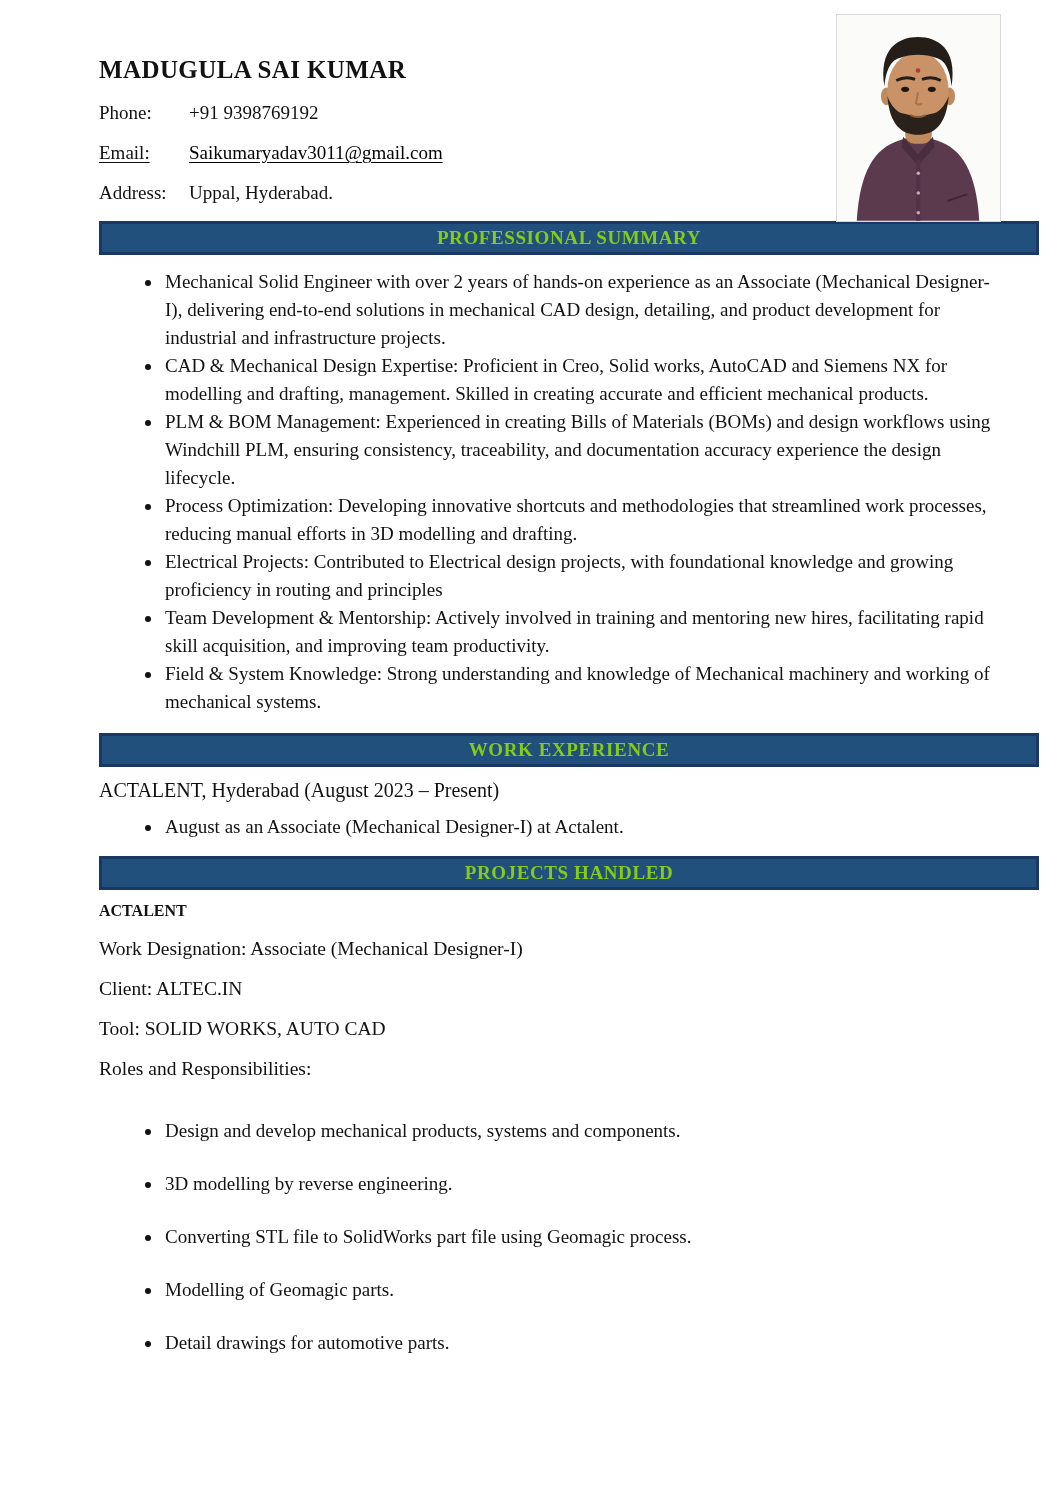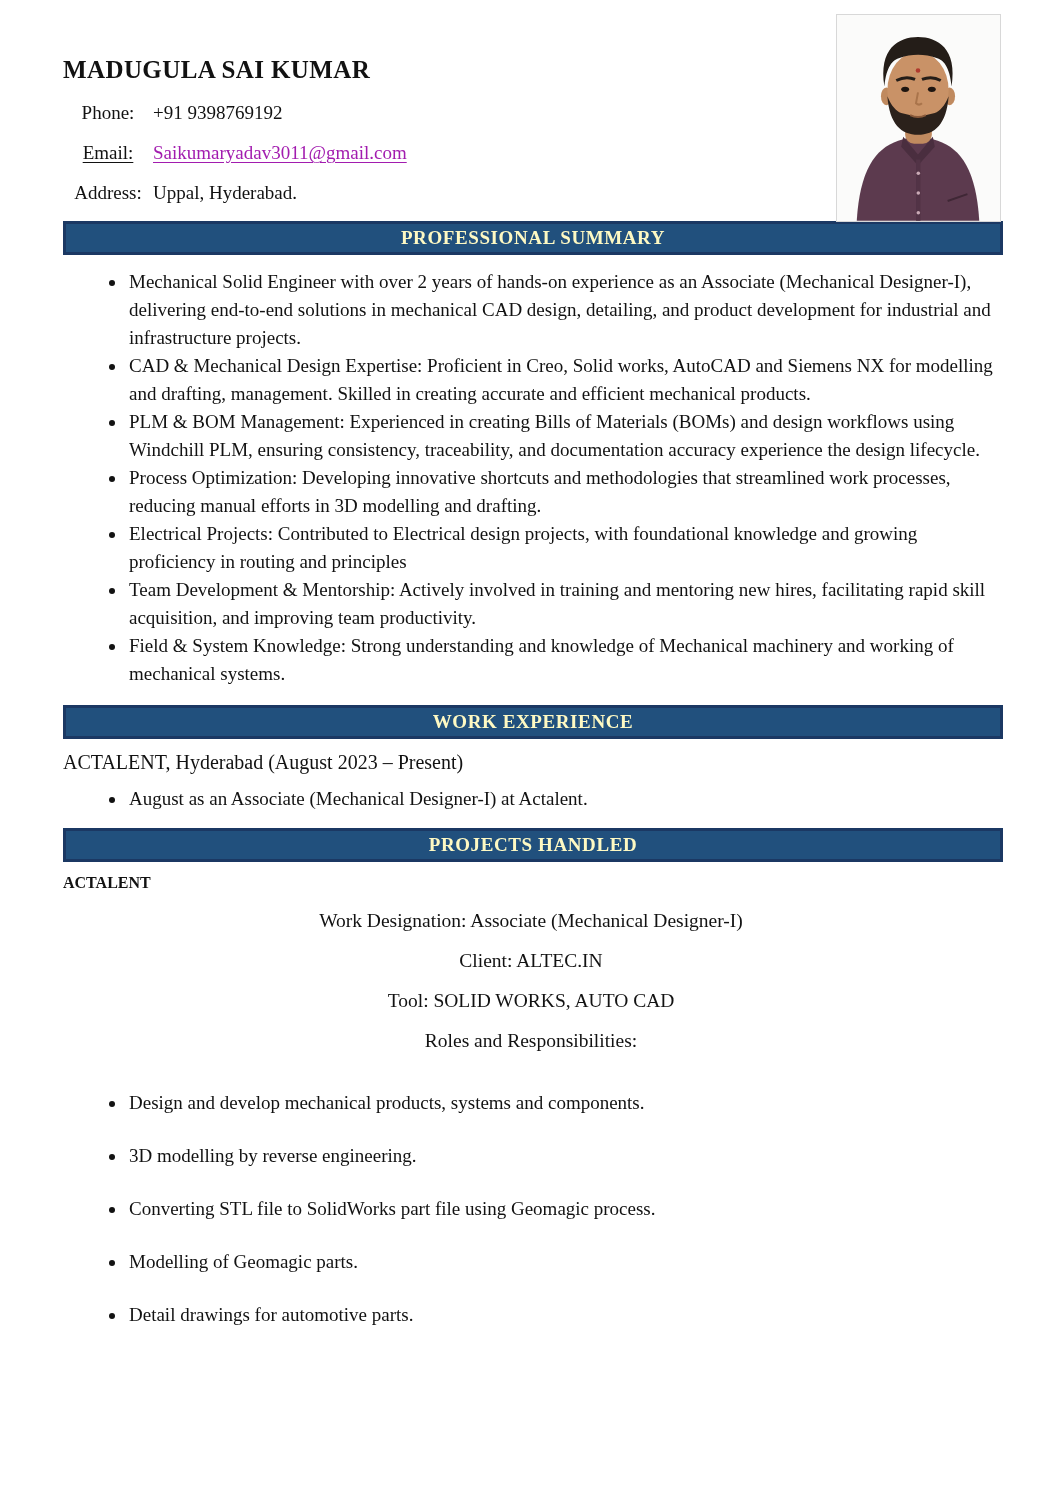--- a/index.html
+++ b/index.html
@@ -1,47 +1,47 @@
 <!DOCTYPE html>
 <html lang="en"><head>
 <meta charset="utf-8">
 <style>
   * { margin:0; padding:0; box-sizing:border-box; }
   html,body { background:#ffffff; }
   body { font-family:"Liberation Serif", serif; color:#121212; }
   .page { position:relative; width:1059px; height:1497px; background:#ffffff; overflow:hidden; }
-  .content { padding-left:63px; padding-right:60px; }
+  .content { padding-left:63px; padding-right:60px;margin-left:36px; }
 
   
   .name { margin-top:56px; font-size:25px; font-weight:bold; letter-spacing:0.4px; }
   .contact-row { display:flex; margin-top:18px; font-size:19px; line-height:22px; }
-  .contact-label { width:90px; flex:0 0 90px;text-align:center; }
+  .contact-label { width:90px; flex:0 0 90px; }
   .contact-value { }
   .u { text-decoration:underline; text-underline-offset:3px; }
-  a.email-link { color:#a21caf; text-decoration:underline; text-underline-offset:3px; cursor:pointer; }
+  a.email-link { color:#000000; text-decoration:underline; text-underline-offset:3px; cursor:pointer; }
 
   
   .photo { position:absolute; left:836px; top:14px; width:165px; height:208px; background:#fbfbfa; border:1px solid #d8d8d8; }
 
   
   .section-bar { margin-top:17px; width:940px; height:34px; background:#21507d; border:3px solid #1b3863;
     display:flex; align-items:center; justify-content:center;
-    color:#fef9c3; font-weight:bold; font-size:19px; letter-spacing:0.6px; }
+    color:#84cc16; font-weight:bold; font-size:19px; letter-spacing:0.6px; }
 
   
   ul.bullets { margin-top:13px; padding-left:64px; list-style-type:disc; }
   ul.bullets li { font-size:19px; line-height:28px; padding-left:2px; }
 
   
   .exp-heading { margin-top:11px; font-size:20px; line-height:24px; }
   ul.exp-bullets { margin-top:13px; margin-bottom:12px; padding-left:64px; list-style-type:disc; }
   ul.exp-bullets li { font-size:19px; line-height:24px; padding-left:2px; }
 
   
-  .proj-line { margin-top:17px; font-size:19.5px; line-height:23px;text-align:center; }
+  .proj-line { margin-top:17px; font-size:19.5px; line-height:23px; }
   .proj-company { margin-top:12px; font-size:16px; font-weight:bold; }
   ul.roles { margin-top:40px; padding-left:64px; list-style-type:disc; }
   ul.roles li { font-size:19px; line-height:22px; margin-bottom:31px; padding-left:2px; }
 
   b, .bold { font-weight:normal; }
 </style>
 </head>
 <body>
 
 <div class="page">

